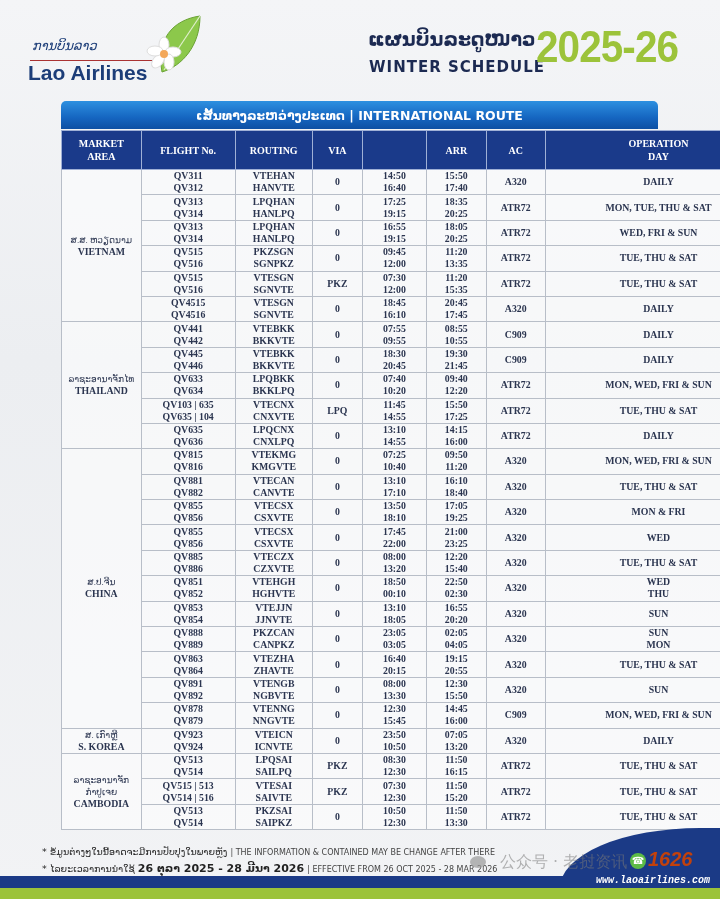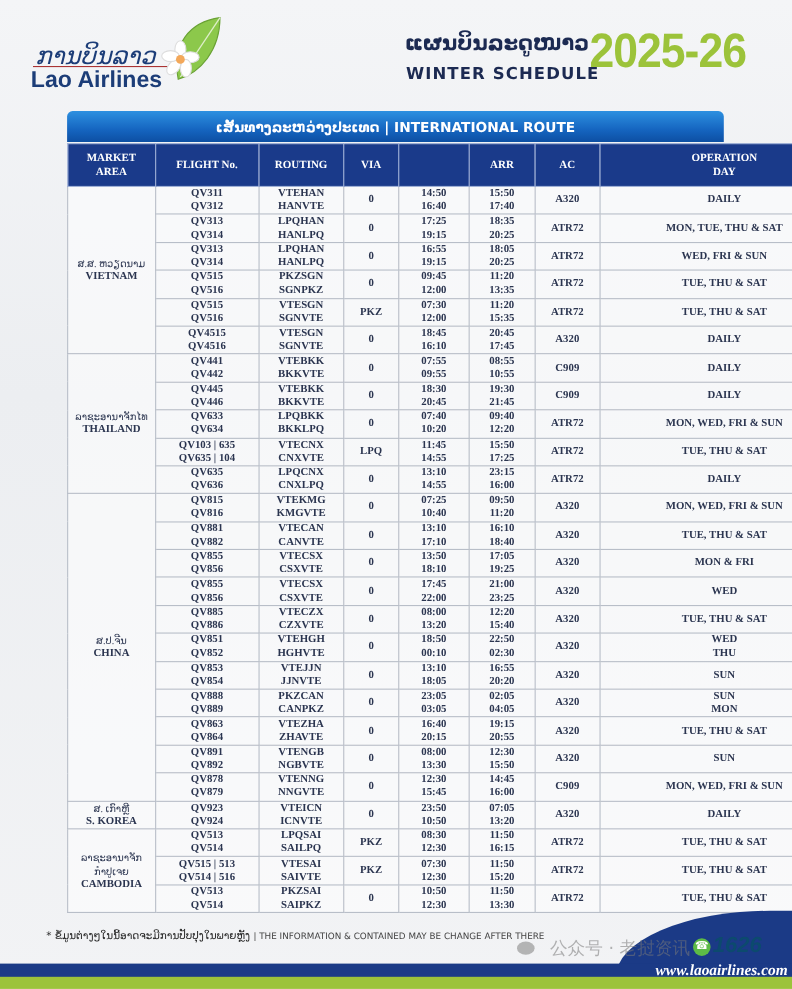--- a/index.html
+++ b/index.html
@@ -4,21 +4,21 @@
 <style>
   * { box-sizing: border-box; margin: 0; padding: 0; }
   body {
     width: 720px; height: 899px; overflow: hidden;
     background: linear-gradient(180deg, #f4f5f7 0%, #eceef1 40%, #f2f3f5 100%);
     font-family: "DejaVu Sans", sans-serif;
     position: relative;
     color: #1f2d4a;
   }
   .logo { position: absolute; left: 24px; top: 14px; width: 180px; height: 66px; }
-  .logo-lao { position: absolute; left: 8px; top: 24px; font-family: "DejaVu Serif", serif; font-style: italic; font-size: 22px; color: #1c3d78; }
+  .logo-lao { position: absolute; left: 8px; top: 24px; font-family: "DejaVu Serif", serif; font-style: italic; font-size: 13px; color: #1c3d78; }
   .logo-line { position: absolute; left: 6px; top: 46px; width: 130px; height: 1px; background: #a33; }
   .logo-en { position: absolute; left: 4px; top: 47px; font-family: "Liberation Sans", sans-serif; font-weight: bold; font-size: 21px; color: #1c3d78; }
   .logo-flower { position: absolute; left: 118px; top: 0px; }
 
   .title-lao { position: absolute; left: 368px; top: 28px; font-size: 19px; font-weight: bold; color: #1c2a52; font-family: "DejaVu Sans", sans-serif; }
   .title-en { position: absolute; left: 369px; top: 58px; font-size: 15px; font-weight: bold; color: #1c2a52; letter-spacing: 1px; font-family: "DejaVu Sans", sans-serif; }
   .title-year { position: absolute; left: 536px; top: 22px; font-size: 44px; font-weight: bold; color: #9cc33a; font-family: "Liberation Sans", sans-serif; letter-spacing: -1px; transform: scaleX(0.92); transform-origin: left; }
 
   .route-bar {
     position: absolute; left: 61px; top: 101px; width: 597px; height: 28px;
@@ -53,23 +53,23 @@
 
   .footer-wave {
     position: absolute; left: 0; top: 876px; width: 720px; height: 14px;
     background: #1b3a86;
   }
   .footer-green { position: absolute; left: 0; top: 888px; width: 720px; height: 11px; background: #9cc33a; }
   .footer-curve {
     position: absolute; left: 560px; top: 828px; width: 200px; height: 60px;
     background: #1b3a86; border-top-left-radius: 140px 60px;
   }
-  .hotline { position: absolute; left: 648px; top: 848px; color: #0c4a6e; font-weight: bold; font-size: 20px; font-family: "Liberation Sans", sans-serif; font-style: italic; }
+  .hotline { position: absolute; left: 648px; top: 848px; color: #c2410c; font-weight: bold; font-size: 20px; font-family: "Liberation Sans", sans-serif; font-style: italic; }
   .phone-icon { position: absolute; left: 630px; top: 853px; width: 16px; height: 16px; border-radius: 50%; background: #5dbb46; color: #fff; font-size: 10px; text-align: center; line-height: 16px; }
-  .website { position: absolute; left: 596px; top: 875px; color: #fff; font-size: 14px; font-style: italic; font-weight: bold; font-family: Liberation Serif, serif; }
+  .website { position: absolute; left: 596px; top: 875px; color: #fff; font-size: 10px; font-style: italic; font-weight: bold; font-family: Liberation Mono, monospace; }
   .watermark { position: absolute; left: 500px; top: 852px; color: rgba(120,120,120,0.55); font-size: 16px; }
   .wechat-icon { position: absolute; left: 470px; top: 856px; width: 16px; height: 12px; border-radius: 50%; background: #999; opacity: 0.7; }
 </style>
 </head>
 <body>
 
 <div class="logo">
   <span class="logo-lao">ການບິນລາວ</span>
   <div class="logo-line"></div>
   <span class="logo-en">Lao Airlines</span>
@@ -357,21 +357,21 @@
         <td>
           <span class="l">LPQCNX</span>
           <span class="l">CNXLPQ</span>
         </td>
         <td>0</td>
         <td>
           <span class="l">13:10</span>
           <span class="l">14:55</span>
         </td>
         <td>
-          <span class="l">23:15</span>
+          <span class="l">14:15</span>
           <span class="l">16:00</span>
         </td>
         <td>ATR72</td>
         <td class="day">
           <span class="l">DAILY</span>
         </td>
       </tr>
       <tr>
         <td class="area" rowspan="11"><span class="lao">ສ.ປ.ຈີນ</span><span>CHINA</span></td>
         <td>
@@ -722,20 +722,25 @@
           <span class="l">TUE, THU &amp; SAT</span>
         </td>
       </tr>
     </tbody>
 </table>
 
 <div class="notes">
   <div>
     <span>* ຂໍ້ມູນຕ່າງໆໃນນີ້ອາດຈະມີການປັບປຸງໃນພາຍຫຼັງ</span>
     <span class="small">| THE INFORMATION &amp; CONTAINED MAY BE CHANGE AFTER THERE</span>
+  </div>
+  <div>
+    <span>* ໄລຍະເວລາການນຳໃຊ້</span>
+    <span class="bold">26 ຕຸລາ 2025 - 28 ມີນາ 2026</span>
+    <span class="small">| EFFECTIVE FROM 26 OCT 2025 - 28 MAR 2026</span>
   </div>
 </div>
 
 <div class="footer-curve"></div>
 <div class="footer-wave"></div>
 <div class="footer-green"></div>
 <div class="wechat-icon"></div>
 <div class="watermark">公众号 · 老挝资讯</div>
 <div class="phone-icon">☎</div>
 <div class="hotline">1626</div>

